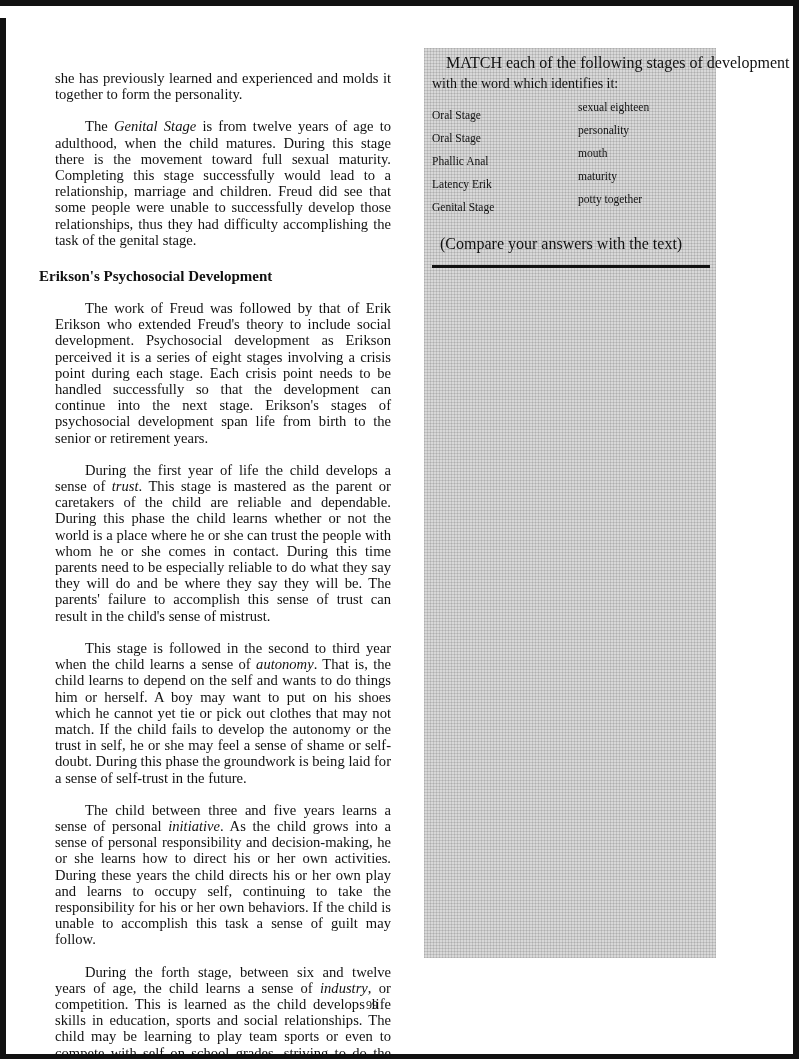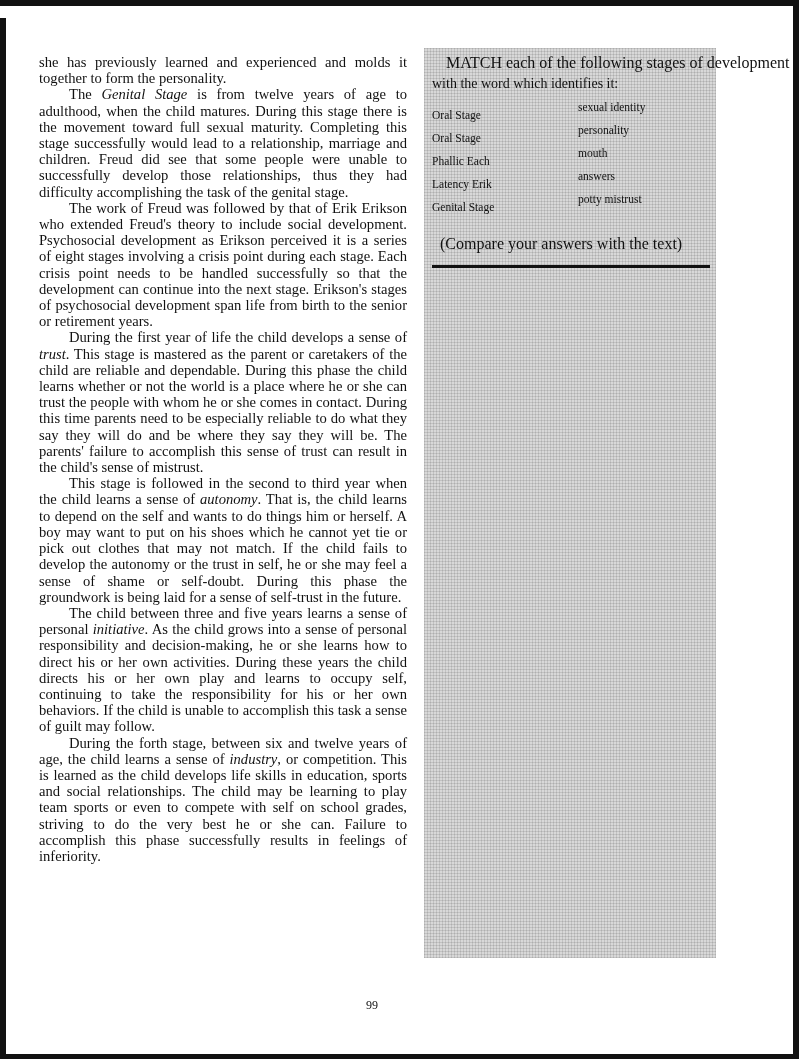--- a/index.html
+++ b/index.html
@@ -4,21 +4,21 @@
 <style>
   html, body { margin:0; padding:0; }
   body { width:799px; height:1059px; position:relative; background:#fff; overflow:hidden;
          font-family:"Liberation Serif","DejaVu Serif",serif; color:#111; }
   .scan-top { position:absolute; left:0; top:0; width:799px; height:6px; background:#111; }
   .scan-left { position:absolute; left:0; top:18px; width:6px; height:1041px; background:#111; }
   .scan-right { position:absolute; right:0; top:0; width:6px; height:1059px; background:#111; }
   .scan-bottom { position:absolute; left:0; bottom:0; width:799px; height:5px; background:#111; }
   .col { position:absolute; left:39px; top:54px; width:368px; font-size:14.6px; line-height:16.2px;
          text-align:justify; }
-  .col p { margin:0; }
+  .col p { margin:16px; }
   .col p.indent { text-indent:30px; }
   .col h2 { font-size:15px; font-weight:bold; margin:20px 0 6px 0; line-height:16px; }
   .box { position:absolute; left:424px; top:48px; width:292px; height:910px;
          background-color:#d8d8d8;
          background-image:repeating-linear-gradient(0deg, rgba(0,0,0,0.10) 0 1px, transparent 1px 3px),
                           repeating-linear-gradient(90deg, rgba(0,0,0,0.10) 0 1px, transparent 1px 3px);
   }
   .box .q1 { position:absolute; left:22px; top:6px; font-size:16px; white-space:nowrap; }
   .box .q2 { position:absolute; left:8px; top:28px; font-size:14px; white-space:nowrap;text-align:center; }
   .box .row { position:absolute; left:8px; width:280px; font-size:11.5px; }
@@ -32,47 +32,48 @@
 <body>
 
 <div class="scan-top"></div>
 <div class="scan-left"></div>
 <div class="scan-right"></div>
 <div class="scan-bottom"></div>
 
 <div class="col">
   <p>she has previously learned and experienced and molds it together to form the personality.</p>
   <p class="indent"><span>The </span><i>Genital Stage</i><span> is from twelve years of age to adulthood, when the child matures. During this stage there is the movement toward full sexual maturity. Completing this stage successfully would lead to a relationship, marriage and children. Freud did see that some people were unable to successfully develop those relationships, thus they had difficulty accomplishing the task of the genital stage.</span></p>
+  <h2>Erikson's Psychosocial Development</h2>
   <p class="indent">The work of Freud was followed by that of Erik Erikson who extended Freud's theory to include social development. Psychosocial development as Erikson perceived it is a series of eight stages involving a crisis point during each stage. Each crisis point needs to be handled successfully so that the development can continue into the next stage. Erikson's stages of psychosocial development span life from birth to the senior or retirement years.</p>
   <p class="indent"><span>During the first year of life the child develops a sense of </span><i>trust</i><span>. This stage is mastered as the parent or caretakers of the child are reliable and dependable. During this phase the child learns whether or not the world is a place where he or she can trust the people with whom he or she comes in contact. During this time parents need to be especially reliable to do what they say they will do and be where they say they will be. The parents' failure to accomplish this sense of trust can result in the child's sense of mistrust.</span></p>
   <p class="indent"><span>This stage is followed in the second to third year when the child learns a sense of </span><i>autonomy</i><span>. That is, the child learns to depend on the self and wants to do things him or herself. A boy may want to put on his shoes which he cannot yet tie or pick out clothes that may not match. If the child fails to develop the autonomy or the trust in self, he or she may feel a sense of shame or self-doubt. During this phase the groundwork is being laid for a sense of self-trust in the future.</span></p>
   <p class="indent"><span>The child between three and five years learns a sense of personal </span><i>initiative</i><span>. As the child grows into a sense of personal responsibility and decision-making, he or she learns how to direct his or her own activities. During these years the child directs his or her own play and learns to occupy self, continuing to take the responsibility for his or her own behaviors. If the child is unable to accomplish this task a sense of guilt may follow.</span></p>
   <p class="indent"><span>During the forth stage, between six and twelve years of age, the child learns a sense of </span><i>industry</i><span>, or competition. This is learned as the child develops life skills in education, sports and social relationships. The child may be learning to play team sports or even to compete with self on school grades, striving to do the very best he or she can. Failure to accomplish this phase successfully results in feelings of inferiority.</span></p>
 </div>
 
 <div class="box">
   <div class="q1">MATCH each of the following stages of development</div>
   <div class="q2">with the word which identifies it:</div>
   <div class="row" style="top:53px">
     <span class="l">Oral Stage</span>
-    <span class="r">sexual identity</span>
+    <span class="r">sexual eighteen</span>
   </div>
   <div class="row" style="top:76px">
     <span class="l">Oral Stage</span>
     <span class="r">personality</span>
   </div>
   <div class="row" style="top:99px">
-    <span class="l">Phallic Each</span>
+    <span class="l">Phallic Anal</span>
     <span class="r">mouth</span>
   </div>
   <div class="row" style="top:122px">
     <span class="l">Latency Erik</span>
-    <span class="r">answers</span>
+    <span class="r">maturity</span>
   </div>
   <div class="row" style="top:145px">
     <span class="l">Genital Stage</span>
-    <span class="r">potty mistrust</span>
+    <span class="r">potty together</span>
   </div>
   <div class="compare">(Compare your answers with the text)</div>
   <div class="rule"></div>
 </div>
 
 <div class="pagenum">99</div>
 
 </body></html>

